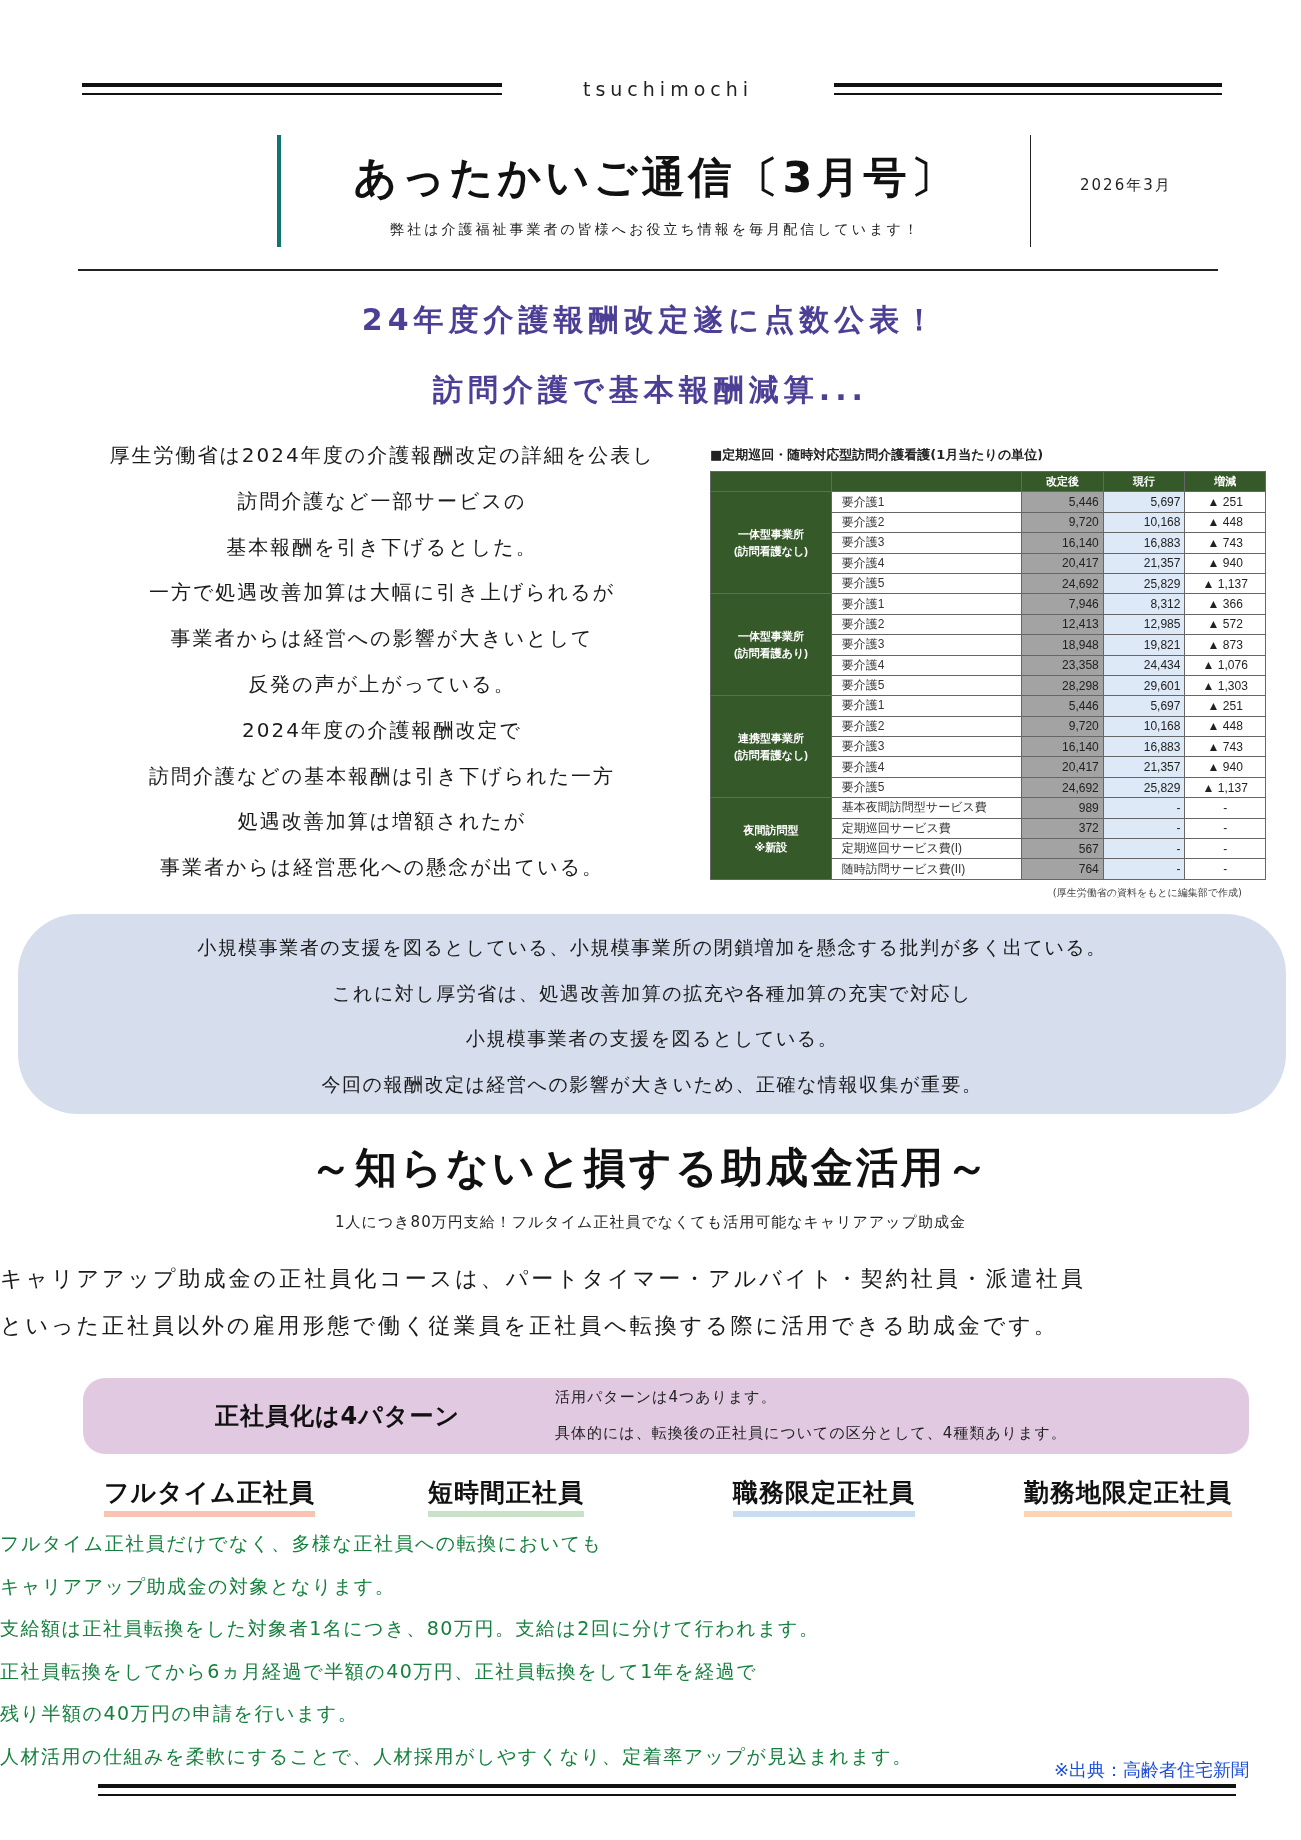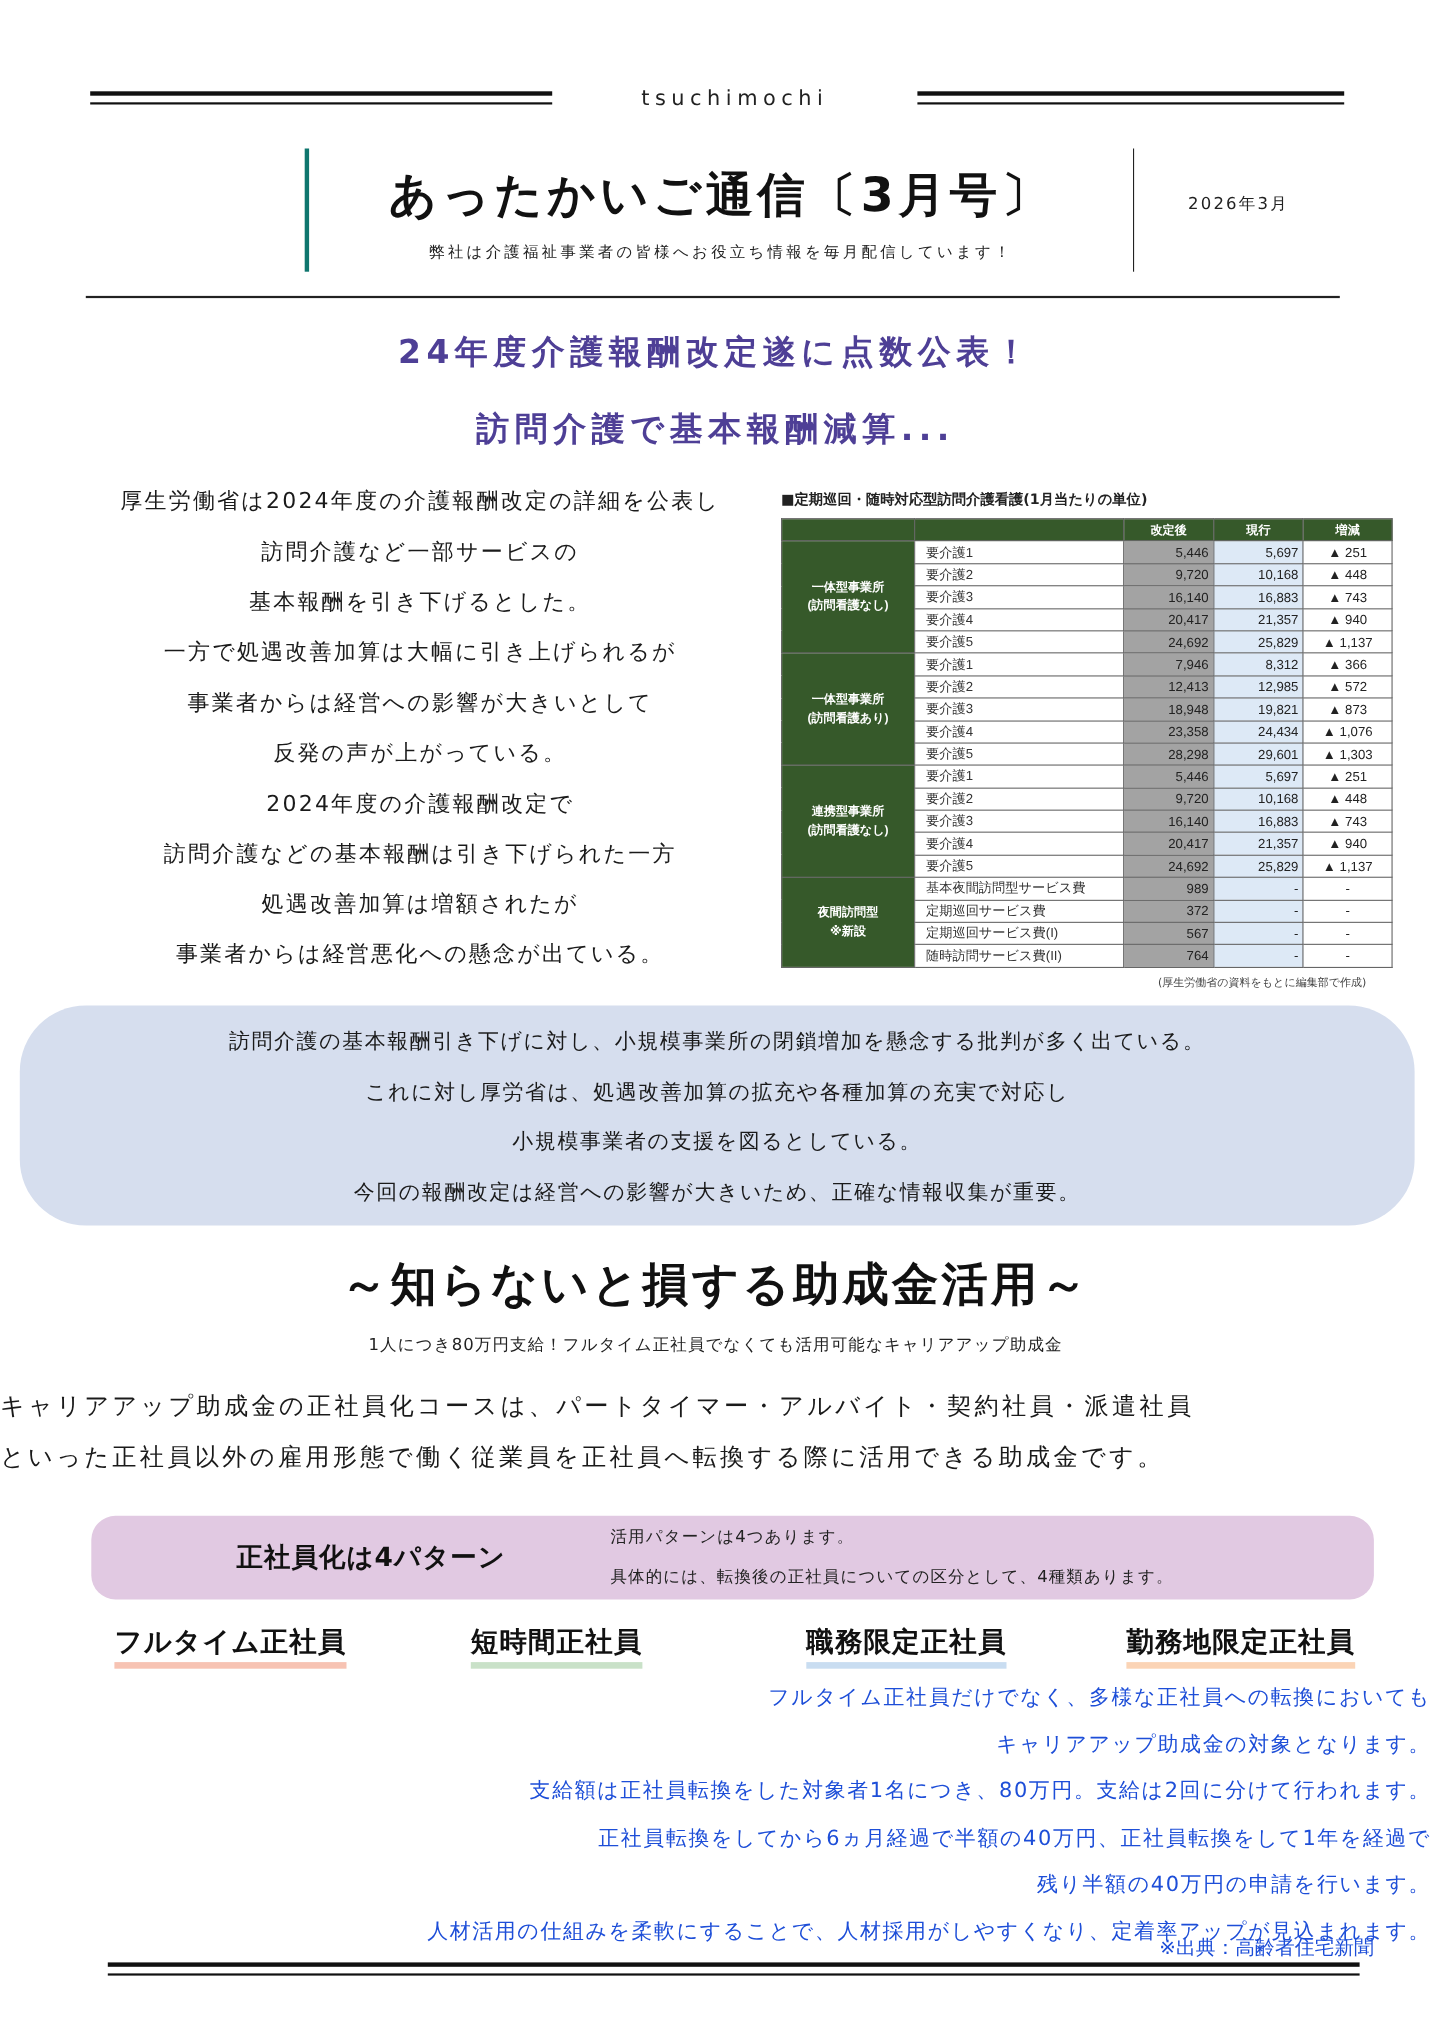--- a/index.html
+++ b/index.html
@@ -57,21 +57,21 @@
 
   .types { position: absolute; top: 1476px; left: 0; width: 1301px; height: 50px; }
   .type { position: absolute; top: 0; font-size: 25px; font-weight: bold; color: #111; letter-spacing: 1px; }
   .type .bar { position: absolute; left: 0; right: 0; bottom: -8px; height: 6px; }
   .t1 { left: 80px; margin-left: 24px; }  .t1 .bar { background: #f7c3b3; }
   .t2 { left: 428px; } .t2 .bar { background: #c9e1c8; }
   .t3 { left: 733px; } .t3 .bar { background: #c9ddf1; }
   .t4 { left: 1024px; } .t4 .bar { background: #fbd4b6; }
 
   .body2 { position: absolute; top: 1528px; left: 0; width: 1301px; }
-  .body2 p { text-align: right; font-size: 19px; letter-spacing: 1.5px; height: 42.5px; line-height: 30px; color: #1d4ed8; }
+  .body2 p { text-align: left; font-size: 19px; letter-spacing: 1.5px; height: 42.5px; line-height: 30px; color: #15803d; }
   .source { position: absolute; top: 1758px; right: 52px; font-size: 18px; color: #1d4ed8; }
   .foot { position: absolute; top: 1784px; left: 98px; width: 1138px; height: 14px; }
   .foot::before { content: ""; position: absolute; left: 0; right: 0; top: 0; height: 4px; background: #111; }
   .foot::after  { content: ""; position: absolute; left: 0; right: 0; top: 10px; height: 2px; background: #111; }
 </style>
 </head>
 <body>
 
 <div class="mast">
   <div class="rule l"></div>
@@ -244,21 +244,21 @@
           <td class="after">764</td>
           <td class="cur">-</td>
           <td class="diff">-</td>
         </tr>
       </tbody>
   </table>
   <div class="tbl-note">(厚生労働省の資料をもとに編集部で作成)</div>
 </div>
 
 <div class="bubble">
-  <p>訪問介護の基本報酬引き下げに対し、小規模事業所の閉鎖増加を懸念する批判が多く出ている。</p>
+  <p>小規模事業者の支援を図るとしている、小規模事業所の閉鎖増加を懸念する批判が多く出ている。</p>
   <p>これに対し厚労省は、処遇改善加算の拡充や各種加算の充実で対応し</p>
   <p>小規模事業者の支援を図るとしている。</p>
   <p>今回の報酬改定は経営への影響が大きいため、正確な情報収集が重要。</p>
 </div>
 
 <div class="sec2">～知らないと損する助成金活用～</div>
 <div class="sec2sub">1人につき80万円支給！フルタイム正社員でなくても活用可能なキャリアアップ助成金</div>
 <div class="intro">
   <p>キャリアアップ助成金の正社員化コースは、パートタイマー・アルバイト・契約社員・派遣社員</p>
   <p>といった正社員以外の雇用形態で働く従業員を正社員へ転換する際に活用できる助成金です。</p>

